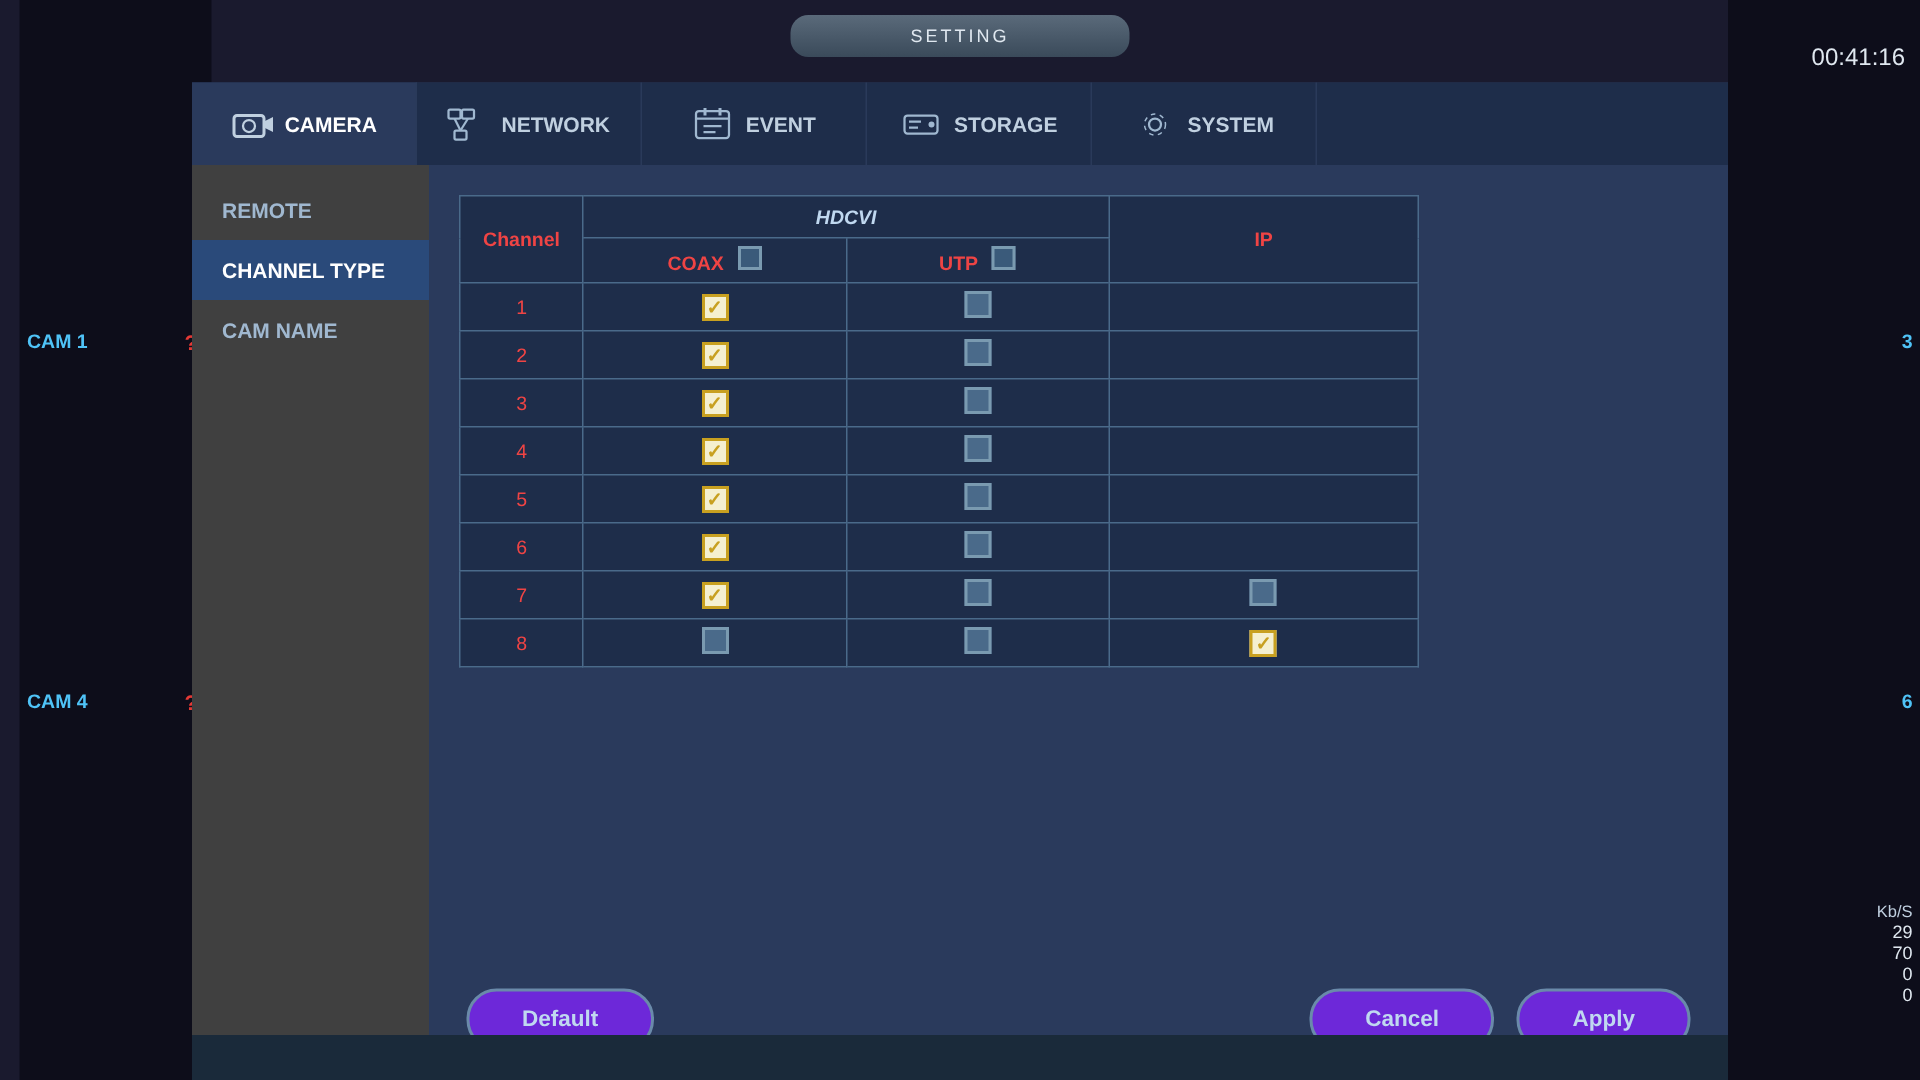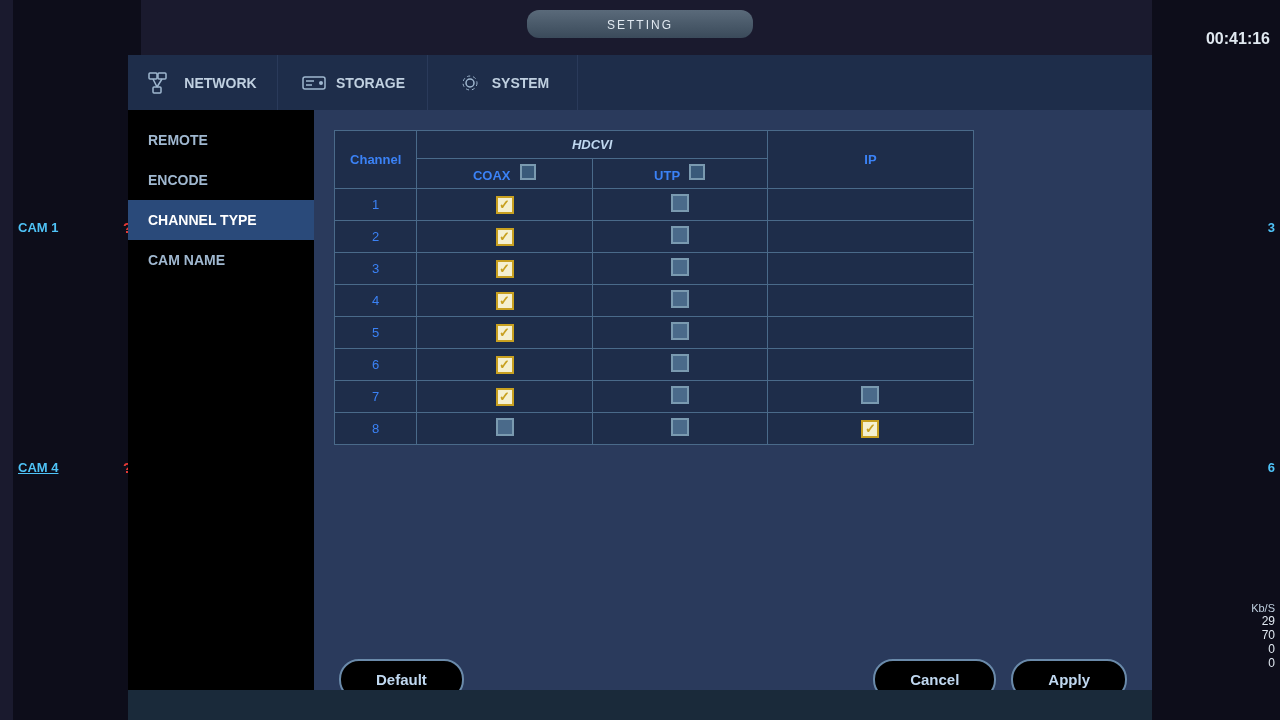--- a/index.html
+++ b/index.html
@@ -60,21 +60,21 @@
       letter-spacing: 2px;
     }
 
     
     .clock {
       position: absolute;
       top: 30px;
       right: 10px;
       color: #e0e8f0;
       font-size: 16px;
-      font-weight: bold;
+      font-weight: normal;
       z-index: 10;
     }
 
     
     .main-panel {
       position: absolute;
       top: 55px;
       left: 128px;
       right: 128px;
       bottom: 0;
@@ -116,22 +116,22 @@
     }
 
     
     .content-area {
       display: flex;
       height: calc(100% - 55px);
     }
 
     
     .sidebar {
-      width: 186px;
-      background: #000000;
+      width: 158px;
+      background: #404040;
       padding-top: 10px;
     }
     .sidebar-item {
       padding: 12px 20px;
       color: #a0b8d0;
       font-size: 14px;
       cursor: pointer;
       font-weight: bold;
     }
     .sidebar-item.active {
@@ -151,21 +151,21 @@
     
     .channel-table {
       border-collapse: collapse;
       width: 640px;
       background: #1e2d4a;
       border: 1px solid #4a6a8a;
     }
     .channel-table th, .channel-table td {
       border: 1px solid #4a6a8a;
       text-align: center;
-      color: #3b82f6;
+      color: #ef4444;
       font-size: 13px;
       padding: 5px 10px;
       height: 28px;
     }
     .channel-table .hdcvi-header {
       background: #1e2d4a;
       color: #c0d8f0;
       font-style: italic;
     }
     .channel-table .channel-col {
@@ -228,31 +228,31 @@
       padding: 0 5px;
     }
     .btn-group {
       display: flex;
       gap: 15px;
     }
     .btn {
       padding: 10px 35px;
       border-radius: 20px;
       border: 2px solid #6a8aaa;
-      background: #000000;
+      background: #6d28d9;
       color: #c0d8f0;
       font-size: 15px;
       cursor: pointer;
       font-weight: bold;
     }
 
     
     .cam1-label { top: 220px; left: 5px; }
     .cam1-num { top: 220px; left: 110px; }
-    .cam4-label { top: 460px; left: 5px; text-decoration: underline; }
+    .cam4-label { top: 460px; left: 5px; }
     .cam4-num { top: 460px; left: 110px; }
 
     
     .right-nums {
       position: absolute;
       right: 5px;
       color: #4fc3f7;
       font-size: 13px;
       font-weight: bold;
     }
@@ -303,35 +303,58 @@
 
 <div class="title-bar">
   <span>SETTING</span>
 </div>
 
 <div class="clock">00:41:16</div>
 
 <div class="main-panel">
 
   <div class="nav-tabs">
+    <div class="nav-tab active">
+      <span class="tab-icon">
+        <svg width="28" height="24" viewBox="0 0 28 24">
+          <rect x="2" y="6" width="20" height="14" rx="2" fill="none" stroke="#c0d0e0" stroke-width="2"></rect>
+          <polygon points="22,10 28,7 28,17 22,14" fill="#c0d0e0"></polygon>
+          <circle cx="12" cy="13" r="4" fill="none" stroke="#c0d0e0" stroke-width="1.5"></circle>
+        </svg>
+      </span>
+      <span>CAMERA</span>
+    </div>
     <div class="nav-tab">
       <span class="tab-icon">
         <svg width="28" height="24" viewBox="0 0 28 24">
           <rect x="1" y="2" width="8" height="6" rx="1" fill="none" stroke="#a0b8d0" stroke-width="1.5"></rect>
           <rect x="10" y="2" width="8" height="6" rx="1" fill="none" stroke="#a0b8d0" stroke-width="1.5"></rect>
           <rect x="5" y="16" width="8" height="6" rx="1" fill="none" stroke="#a0b8d0" stroke-width="1.5"></rect>
           <line x1="5" y1="8" x2="9" y2="16" stroke="#a0b8d0" stroke-width="1.5"></line>
           <line x1="14" y1="8" x2="9" y2="16" stroke="#a0b8d0" stroke-width="1.5"></line>
         </svg>
       </span>
       <span>NETWORK</span>
     </div>
     <div class="nav-tab">
       <span class="tab-icon">
         <svg width="28" height="24" viewBox="0 0 28 24">
+          <rect x="3" y="3" width="22" height="18" rx="2" fill="none" stroke="#a0b8d0" stroke-width="1.5"></rect>
+          <line x1="3" y1="8" x2="25" y2="8" stroke="#a0b8d0" stroke-width="1.5"></line>
+          <line x1="9" y1="1" x2="9" y2="6" stroke="#a0b8d0" stroke-width="2"></line>
+          <line x1="19" y1="1" x2="19" y2="6" stroke="#a0b8d0" stroke-width="2"></line>
+          <line x1="8" y1="13" x2="20" y2="13" stroke="#a0b8d0" stroke-width="1.5"></line>
+          <line x1="8" y1="17" x2="16" y2="17" stroke="#a0b8d0" stroke-width="1.5"></line>
+        </svg>
+      </span>
+      <span>EVENT</span>
+    </div>
+    <div class="nav-tab">
+      <span class="tab-icon">
+        <svg width="28" height="24" viewBox="0 0 28 24">
           <rect x="3" y="6" width="22" height="12" rx="2" fill="none" stroke="#a0b8d0" stroke-width="1.5"></rect>
           <circle cx="21" cy="12" r="2" fill="#a0b8d0"></circle>
           <line x1="6" y1="10" x2="14" y2="10" stroke="#a0b8d0" stroke-width="1.5"></line>
           <line x1="6" y1="14" x2="12" y2="14" stroke="#a0b8d0" stroke-width="1.5"></line>
         </svg>
       </span>
       <span>STORAGE</span>
     </div>
     <div class="nav-tab">
       <span class="tab-icon">
@@ -342,23 +365,20 @@
       </span>
       <span>SYSTEM</span>
     </div>
   </div>
 
   <div class="content-area">
 
     <div class="sidebar">
       <div class="sidebar-item">
         <span>REMOTE</span>
-      </div>
-      <div class="sidebar-item">
-        <span>ENCODE</span>
       </div>
       <div class="sidebar-item active">
         <span>CHANNEL TYPE</span>
       </div>
       <div class="sidebar-item">
         <span>CAM NAME</span>
       </div>
     </div>
 
     <div class="main-content">

